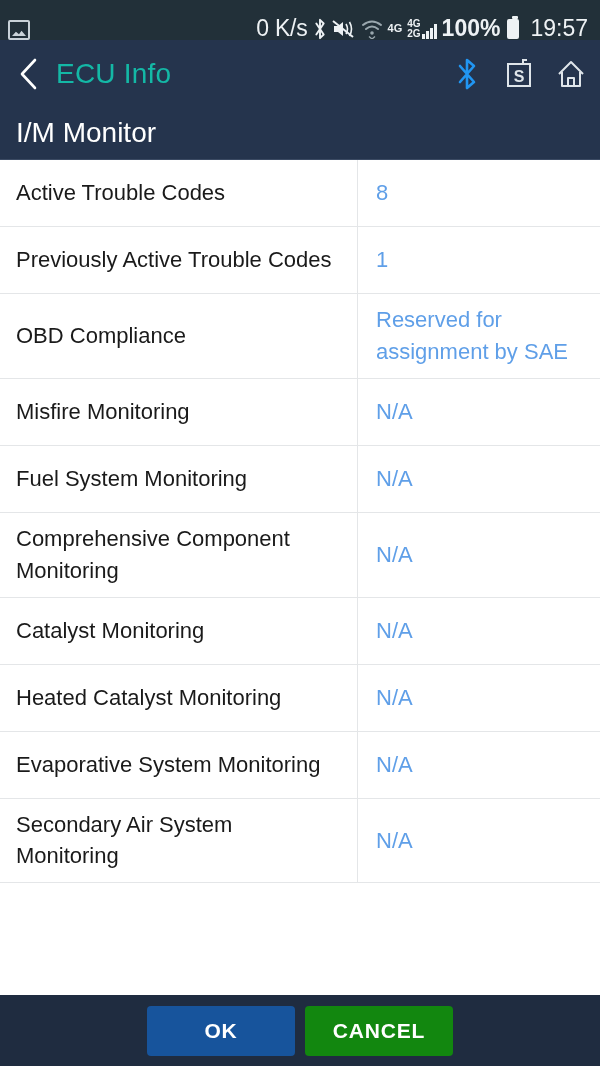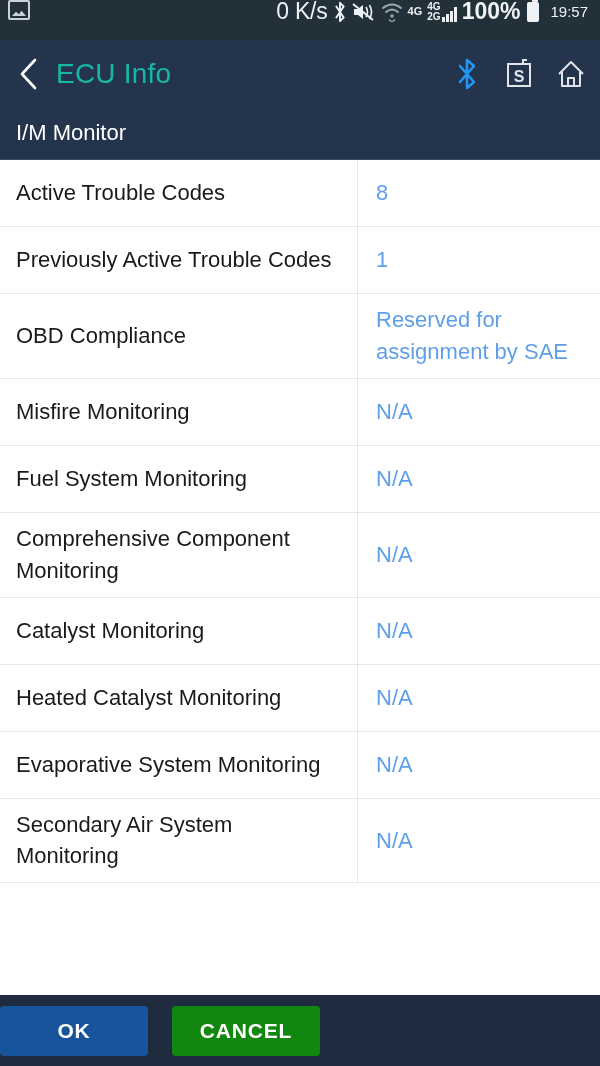--- a/index.html
+++ b/index.html
@@ -8,37 +8,37 @@
     font-family:"Liberation Sans", sans-serif;
     background:#ffffff;
     overflow:hidden;
   }
   #app { position:relative; width:600px; height:1066px; display:flex; flex-direction:column; }
 
   
   .statusbar{
     height:40px; flex:0 0 40px;
     background:#223039;
-    display:flex; align-items:flex-start;
+    display:flex; align-items:flex-end;
     padding:0 12px 0 8px;
     color:#eef2f4;
   }
   .sb-left{ display:flex; align-items:center; }
   .sb-right{ margin-left:auto; display:flex; align-items:center; gap:5px; }
   .gallery-icon{
     width:22px; height:20px; border:2px solid #c9d2d8; border-radius:2px;
     position:relative; background:#223039;
   }
   .gallery-icon:after{
     content:""; position:absolute; left:2px; right:2px; bottom:2px; height:6px;
     background:#c9d2d8;
     clip-path:polygon(0 100%, 28% 28%, 50% 72%, 68% 14%, 100% 100%);
   }
   .sb-text{ font-size:23px; letter-spacing:-0.2px; line-height:1; }
-  .sb-time{ font-size:15px; line-height:1; margin-left:4px; }
+  .sb-time{ font-size:23px; line-height:1; margin-left:4px; }
   .sb-batt-pct{ font-size:23px; line-height:1;font-weight:bold; }
   .batt{
     width:12px; height:20px; border:2px solid #eef2f4; border-radius:2px;
     position:relative; background:#eef2f4; margin:0 2px;
   }
   .batt:before{
     content:""; position:absolute; top:-5px; left:3px; width:6px; height:3px; background:#eef2f4;
     border-radius:1px;
   }
   .icon-bt-sb{ width:14px; height:22px; }
@@ -69,21 +69,21 @@
   .appbar-actions{ margin-left:auto; display:flex; align-items:center; gap:22px; }
   .act{ width:30px; height:32px; display:block; }
 
   
   .subbar{
     flex:0 0 53px; height:53px;
     background:#25344d;
     display:flex; align-items:center; padding:0 16px;
     border-bottom:1px solid #3b4a63;
   }
-  .subbar-text{ color:#ffffff; font-size:22px; }
+  .subbar-text{ color:#ffffff; font-size:28px; }
 
   
   .table-wrap{
     flex:1 1 auto; background:#fff; overflow:hidden; position:relative;
   }
   .row{
     display:flex; align-items:stretch;
     border-bottom:1px solid #e4e6e8;
     min-height:67px;
   }
@@ -98,21 +98,21 @@
     flex:1 1 auto;
     display:flex; align-items:center;
     padding:10px 14px 10px 18px;
     font-size:22px; color:#5f9fe8; line-height:1.45;
   }
 
   
   .bottombar{
     position:absolute; left:0; right:0; bottom:0; height:71px;
     background:#1f2c40;
-    display:flex; align-items:center; gap:24px;
+    display:flex; align-items:center; justify-content:center; gap:10px;
   }
   .btn{
     min-width:148px; height:50px;
     display:flex; align-items:center; justify-content:center;
     border:none; border-radius:4px;
     color:#ffffff; font-size:21px; font-weight:bold; letter-spacing:0.8px;
     font-family:"Liberation Sans", sans-serif;
     cursor:pointer;
   }
   .btn-ok{ background:#17549c; }

